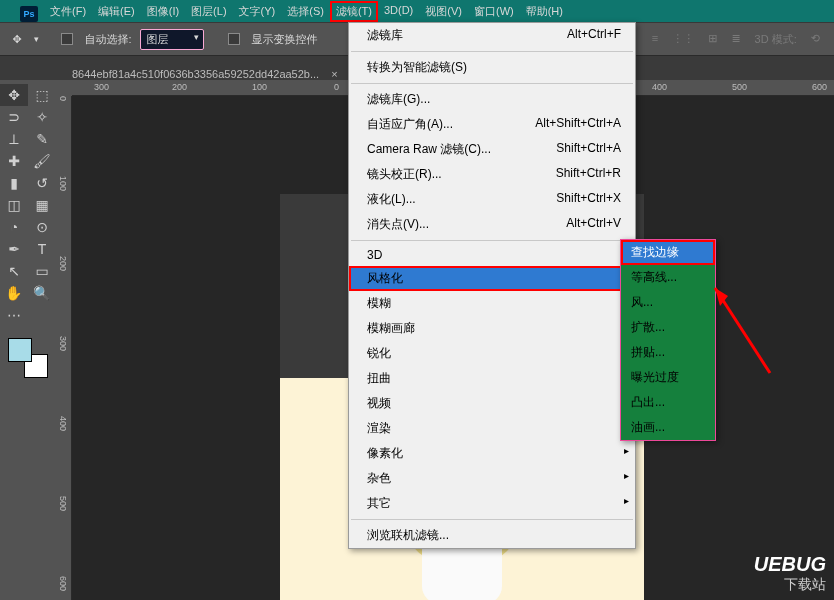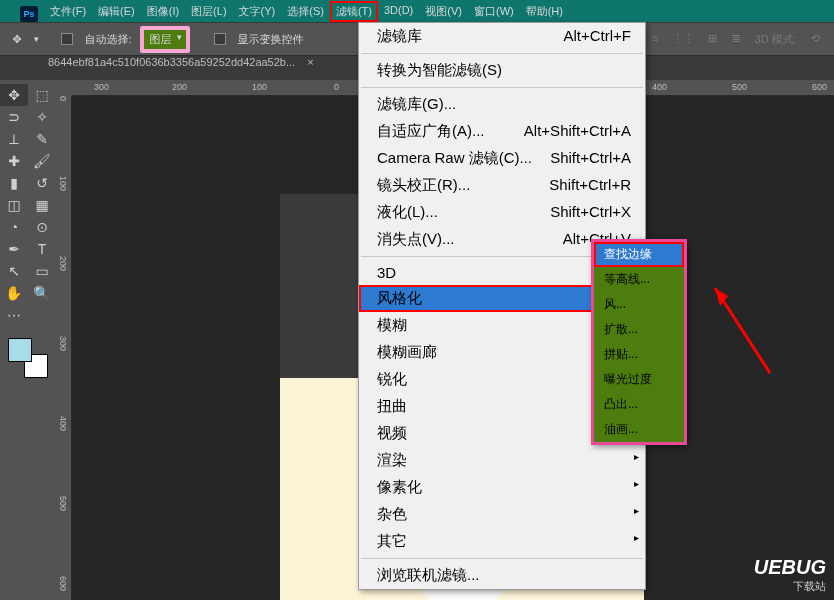--- a/index.html
+++ b/index.html
@@ -4,52 +4,52 @@
 <style>
 *{margin:0;padding:0;box-sizing:border-box;font-family:"Microsoft YaHei",sans-serif;user-select:none}
 body{width:834px;height:600px;background:#535353;overflow:hidden;position:relative}
 .menubar{height:22px;background:#0f766e;display:flex;align-items:flex-end;padding-left:20px;color:#d8d8d8;font-size:11px}
 .ps-logo{width:18px;height:16px;background:#001e36;color:#31a8ff;font-size:9px;font-weight:bold;display:flex;align-items:center;justify-content:center;border-radius:2px;margin-right:6px}
 .menubar-item{padding:3px 6px;cursor:default}
 .menubar-item.sel{border:2px solid #f00;padding:1px 4px}
 .optbar{height:34px;background:#535353;border-top:1px solid #383838;border-bottom:1px solid #2a2a2a;display:flex;align-items:center;padding-left:8px;color:#d8d8d8;font-size:11px;gap:8px}
 .opt-icon{width:18px;height:18px;display:flex;align-items:center;justify-content:center}
 .checkbox{width:12px;height:12px;border:1px solid #8a8a8a;background:#3a3a3a;display:inline-block;margin-right:4px}
-.select{background:#4d7c0f;border:4px solid #f9a8d4;padding:2px 14px 2px 6px;color:#d8d8d8;position:relative;border-radius:2px}
+.select{background:#0f172a;border:1px solid #f9a8d4;padding:2px 34px 2px 6px;color:#d8d8d8;position:relative;border-radius:2px}
 .select:after{content:"▾";position:absolute;right:4px;top:2px;font-size:9px}
 .opt-right{margin-left:auto;display:flex;gap:14px;padding-right:14px;color:#7a7a7a}
-.tabbar{height:24px;background:#3a3a3a;display:flex;align-items:flex-start;padding-left:48px;color:#bdbdbd;font-size:11px}
+.tabbar{height:24px;background:#3a3a3a;display:flex;align-items:flex-end;padding-left:72px;color:#bdbdbd;font-size:11px}
 .tab-close{margin-left:12px;color:#bdbdbd}
 .ruler-h{position:absolute;top:80px;left:72px;right:0;height:16px;background:#535353;color:#bdbdbd;font-size:9px;border-bottom:1px solid #2a2a2a}
 .ruler-h span{position:absolute;top:2px}
 .ruler-v{position:absolute;top:96px;left:56px;width:16px;bottom:0;background:#535353;color:#bdbdbd;font-size:9px;border-right:1px solid #2a2a2a}
 .ruler-v span{position:absolute;left:2px;writing-mode:vertical-rl}
 .toolbox{position:absolute;top:80px;left:0;width:56px;bottom:0;background:#535353;padding-top:4px}
 .trow{display:flex}
 .tool{width:28px;height:22px;display:flex;align-items:center;justify-content:center;color:#d0d0d0;font-size:14px;cursor:default}
 .tool.active{background:#3a3a3a}
 .swatch{position:relative;width:40px;height:40px;margin:12px 0 0 8px}
 .sw-fg{position:absolute;width:24px;height:24px;background:#a8dce8;border:1px solid #000;top:0;left:0}
 .sw-bg{position:absolute;width:24px;height:24px;background:#fff;border:1px solid #000;bottom:0;right:0}
 .canvas{position:absolute;top:96px;left:72px;right:0;bottom:0;background:#262626}
 .img-area{position:absolute;top:98px;left:208px;width:364px;height:410px;background:#3a3a3a}
 .img-light{position:absolute;bottom:0;left:0;right:0;height:226px;background:#fdf3d6}
-.dropdown{position:absolute;top:22px;left:358px;width:288px;background:#f0f0f0;border:1px solid #9a9a9a;box-shadow:2px 2px 6px rgba(0,0,0,.4);font-size:15px;color:#000}
+.dropdown{position:absolute;top:22px;left:348px;width:288px;background:#f0f0f0;border:1px solid #9a9a9a;box-shadow:2px 2px 6px rgba(0,0,0,.4);font-size:12px;color:#000}
 .dd-item{display:flex;justify-content:space-between;padding:4px 14px 4px 18px;position:relative}
 .dd-item.arrow:after{content:"▸";position:absolute;right:6px;top:4px;font-size:10px}
 .dd-item.highlight{background:#2f7ad1;color:#000000}
 .dd-item.boxed{outline:2px solid #f00;outline-offset:-2px}
 .dd-sep{height:1px;background:#c8c8c8;margin:3px 2px}
-.submenu{position:absolute;top:239px;left:591px;width:96px;background:#4d7c0f;border:3px solid #ec4899;box-shadow:2px 2px 6px rgba(0,0,0,.4);font-size:12px;color:#000}
+.submenu{position:absolute;top:239px;left:620px;width:96px;background:#15803d;border:1px solid #ec4899;box-shadow:2px 2px 6px rgba(0,0,0,.4);font-size:12px;color:#000}
 .sm-item{padding:4px 10px}
 .sm-item.highlight{background:#2f7ad1;color:#fff}
 .sm-item.boxed{outline:2px solid #f00;outline-offset:-2px}
 .red-arrow{position:absolute;top:278px;left:700px;width:80px;height:100px;pointer-events:none}
 .watermark{position:absolute;right:8px;bottom:6px;color:#fff;font-weight:bold;font-size:20px;font-style:italic}
-.watermark small{font-size:11px;font-weight:normal;font-style:normal;display:block;text-align:right;color:#ccc}
+.watermark small{font-size:14px;font-weight:normal;font-style:normal;display:block;text-align:right;color:#ccc}
 .char{position:absolute;bottom:0;left:50%;transform:translateX(-50%);width:220px;height:180px}
 </style>
 </head>
 <body>
 
 <div class="menubar">
   <div class="ps-logo">Ps</div>
   <div id="menubar-items" style="display: flex;">
       <div class="menubar-item">文件(F)</div>
       <div class="menubar-item">编辑(E)</div>

